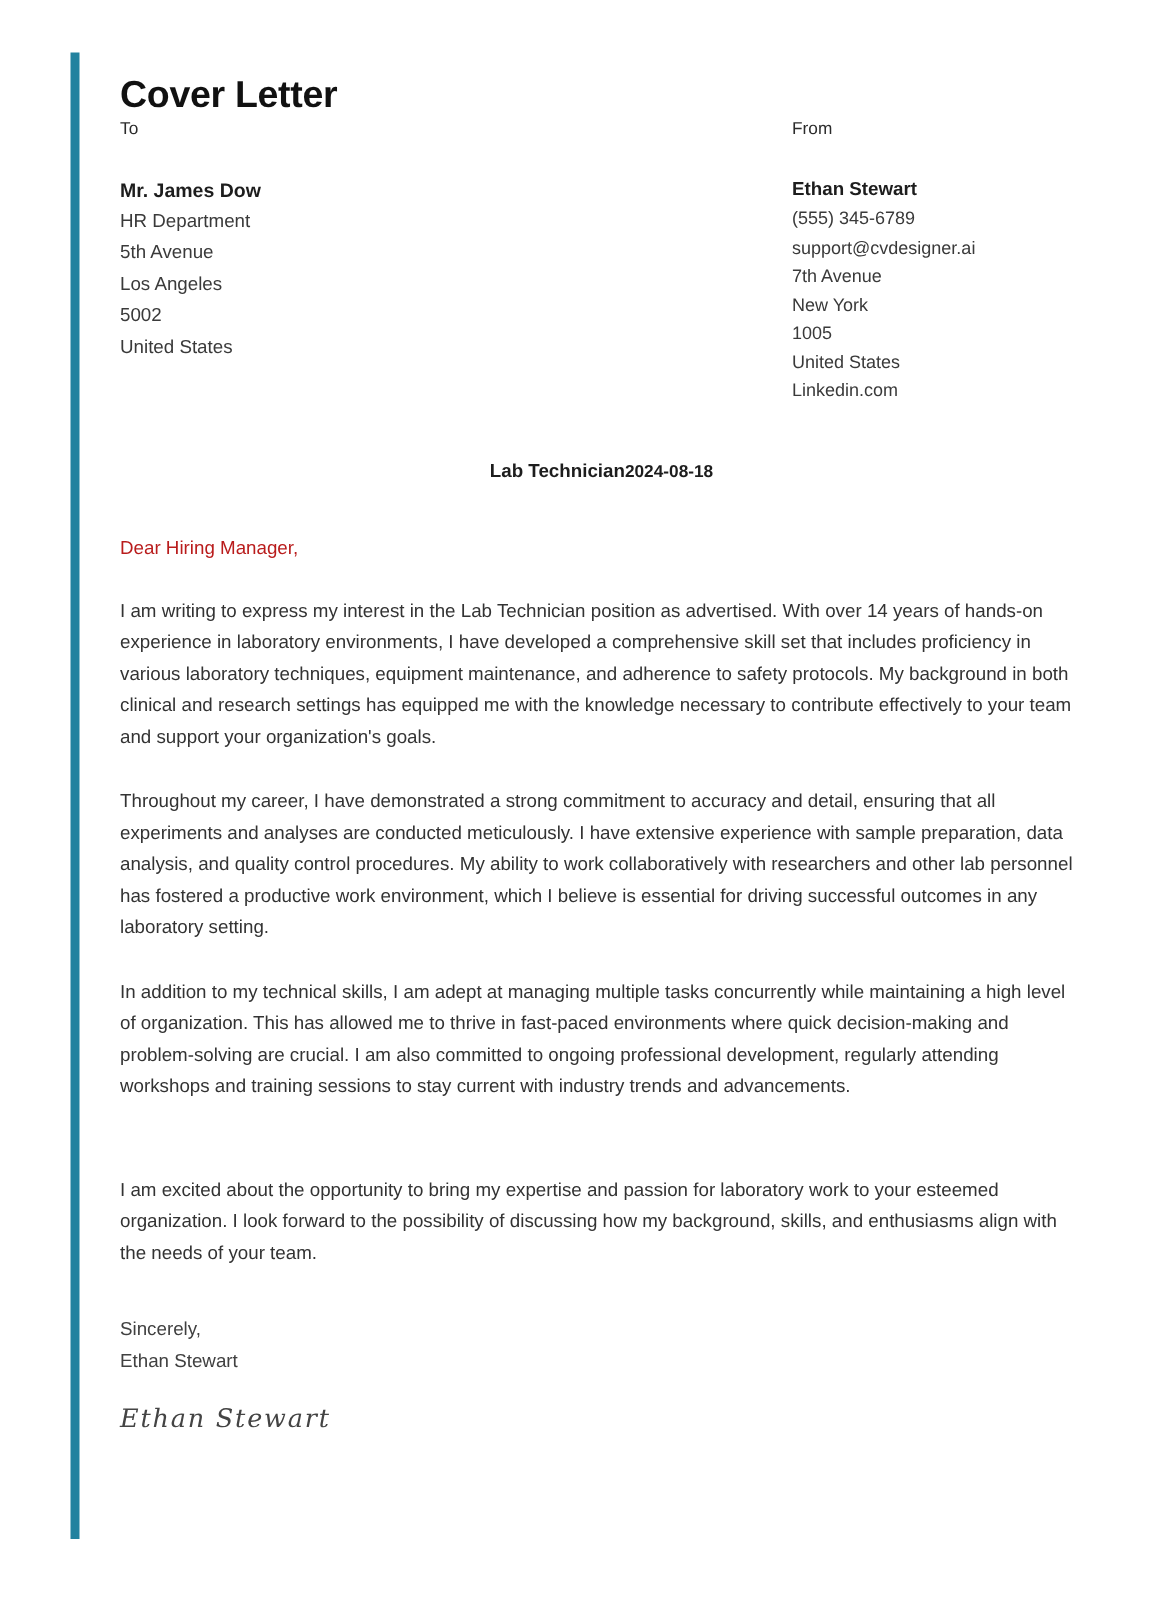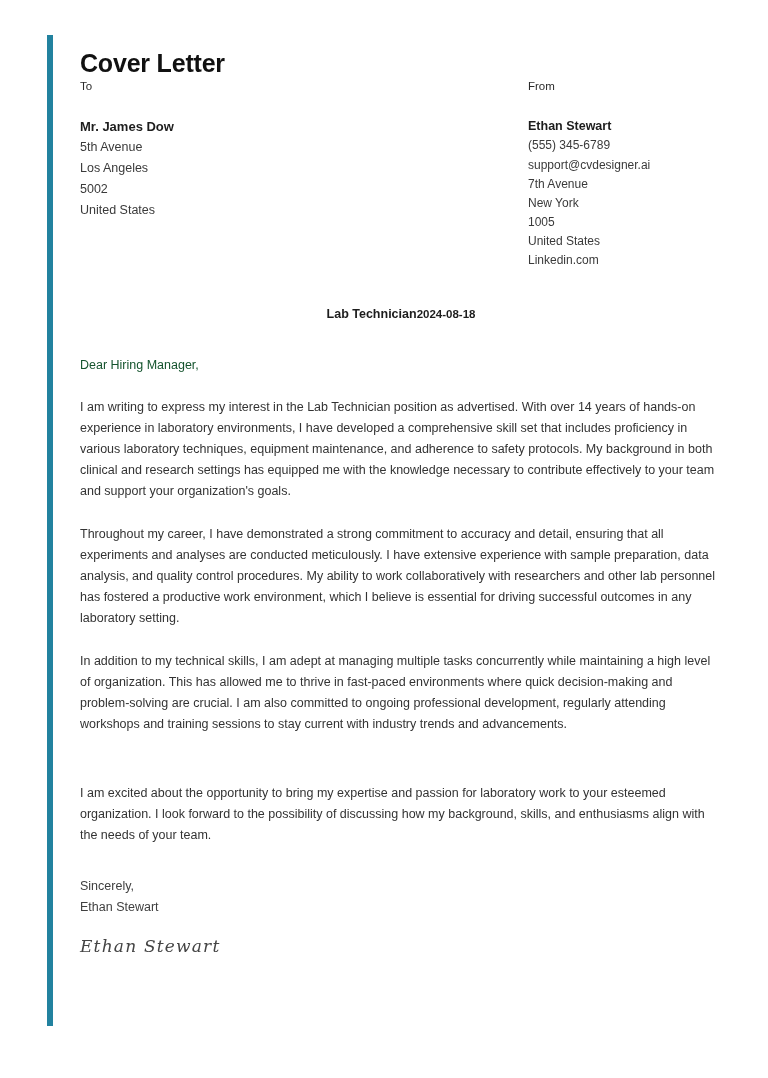--- a/index.html
+++ b/index.html
@@ -92,21 +92,21 @@
     font-weight: bold;
     color: #1d1d1d;
   }
 
   
   .letter-body {
     margin-top: 34px;
   }
   .salutation {
     font-size: 12.5px;
-    color: #14532d;
+    color: #b91c1c;
     line-height: 1.62;
   }
   .body-para {
     font-size: 12.5px;
     color: #333333;
     line-height: 1.68;
     margin-top: 22px;
     text-align: left;
   }
   .body-para.gap-large { margin-top: 48px; }
@@ -138,20 +138,21 @@
 
   <div class="content">
 
     <h1 class="doc-title">Cover Letter</h1>
 
     <div class="addr-wrap">
 
       <div class="col-to">
         <div class="addr-label">To</div>
         <div class="addr-name">Mr. James Dow</div>
+        <div class="addr-line">HR Department</div>
         <div class="addr-line">5th Avenue</div>
         <div class="addr-line">Los Angeles</div>
         <div class="addr-line">5002</div>
         <div class="addr-line">United States</div>
       </div>
 
       <div class="col-from">
         <div class="addr-label">From</div>
         <div class="addr-name">Ethan Stewart</div>
         <div class="addr-line">(555) 345-6789</div>

